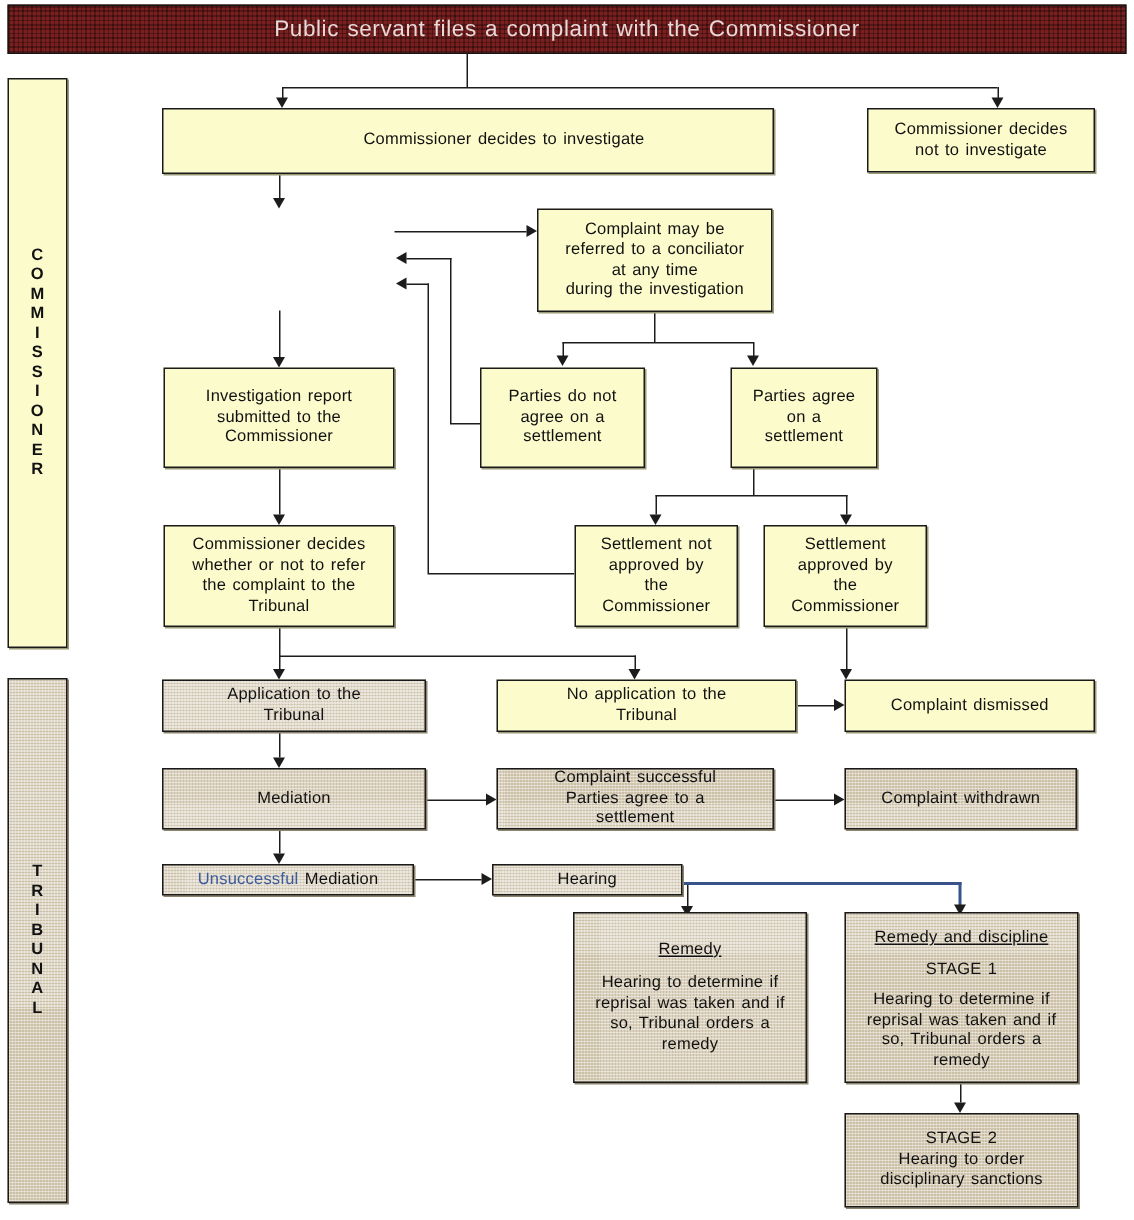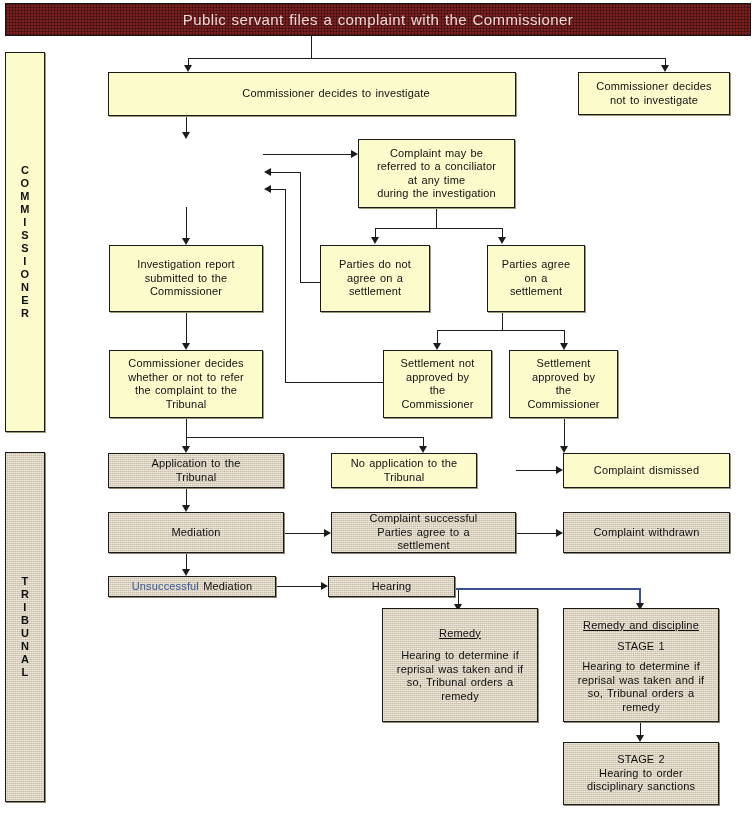--- a/index.html
+++ b/index.html
@@ -264,40 +264,40 @@
     <span class="ln">approved by</span>
     <span class="ln">the</span>
     <span class="ln">Commissioner</span>
   </div>
 
   <div class="node tan" style="left:108px;top:453px;width:176px;height:35px;">
     <span class="ln">Application to the</span>
     <span class="ln">Tribunal</span>
   </div>
 
-  <div class="node cream" style="left:331px;top:453px;width:146px;height:35px;">
+  <div class="node cream" style="left:331px;top:453px;width:200px;height:35px;">
     <span class="ln">No application to the</span>
     <span class="ln">Tribunal</span>
   </div>
 
   <div class="node cream" style="left:563px;top:453px;width:167px;height:35px;">
     <span class="ln">Complaint dismissed</span>
   </div>
 
   <div class="node tan" style="left:108px;top:512px;width:176px;height:41px;">
     <span class="ln">Mediation</span>
   </div>
 
   <div class="node tan" style="left:331px;top:512px;width:185px;height:41px;">
     <span class="ln">Complaint successful</span>
     <span class="ln">Parties agree to a</span>
     <span class="ln">settlement</span>
   </div>
 
-  <div class="node tan" style="left:563px;top:512px;width:167px;height:41px;">
+  <div class="node tan" style="left:563px;top:512px;width:155px;height:41px;">
     <span class="ln">Complaint  withdrawn</span>
   </div>
 
   <div class="node tan" style="left:108px;top:576px;width:168px;height:21px;">
     <span class="ln"><span class="blue-word">Unsuccessful</span><span> Mediation</span></span>
   </div>
 
   <div class="node tan" style="left:328px;top:576px;width:127px;height:21px;">
     <span class="ln">Hearing</span>
   </div>

